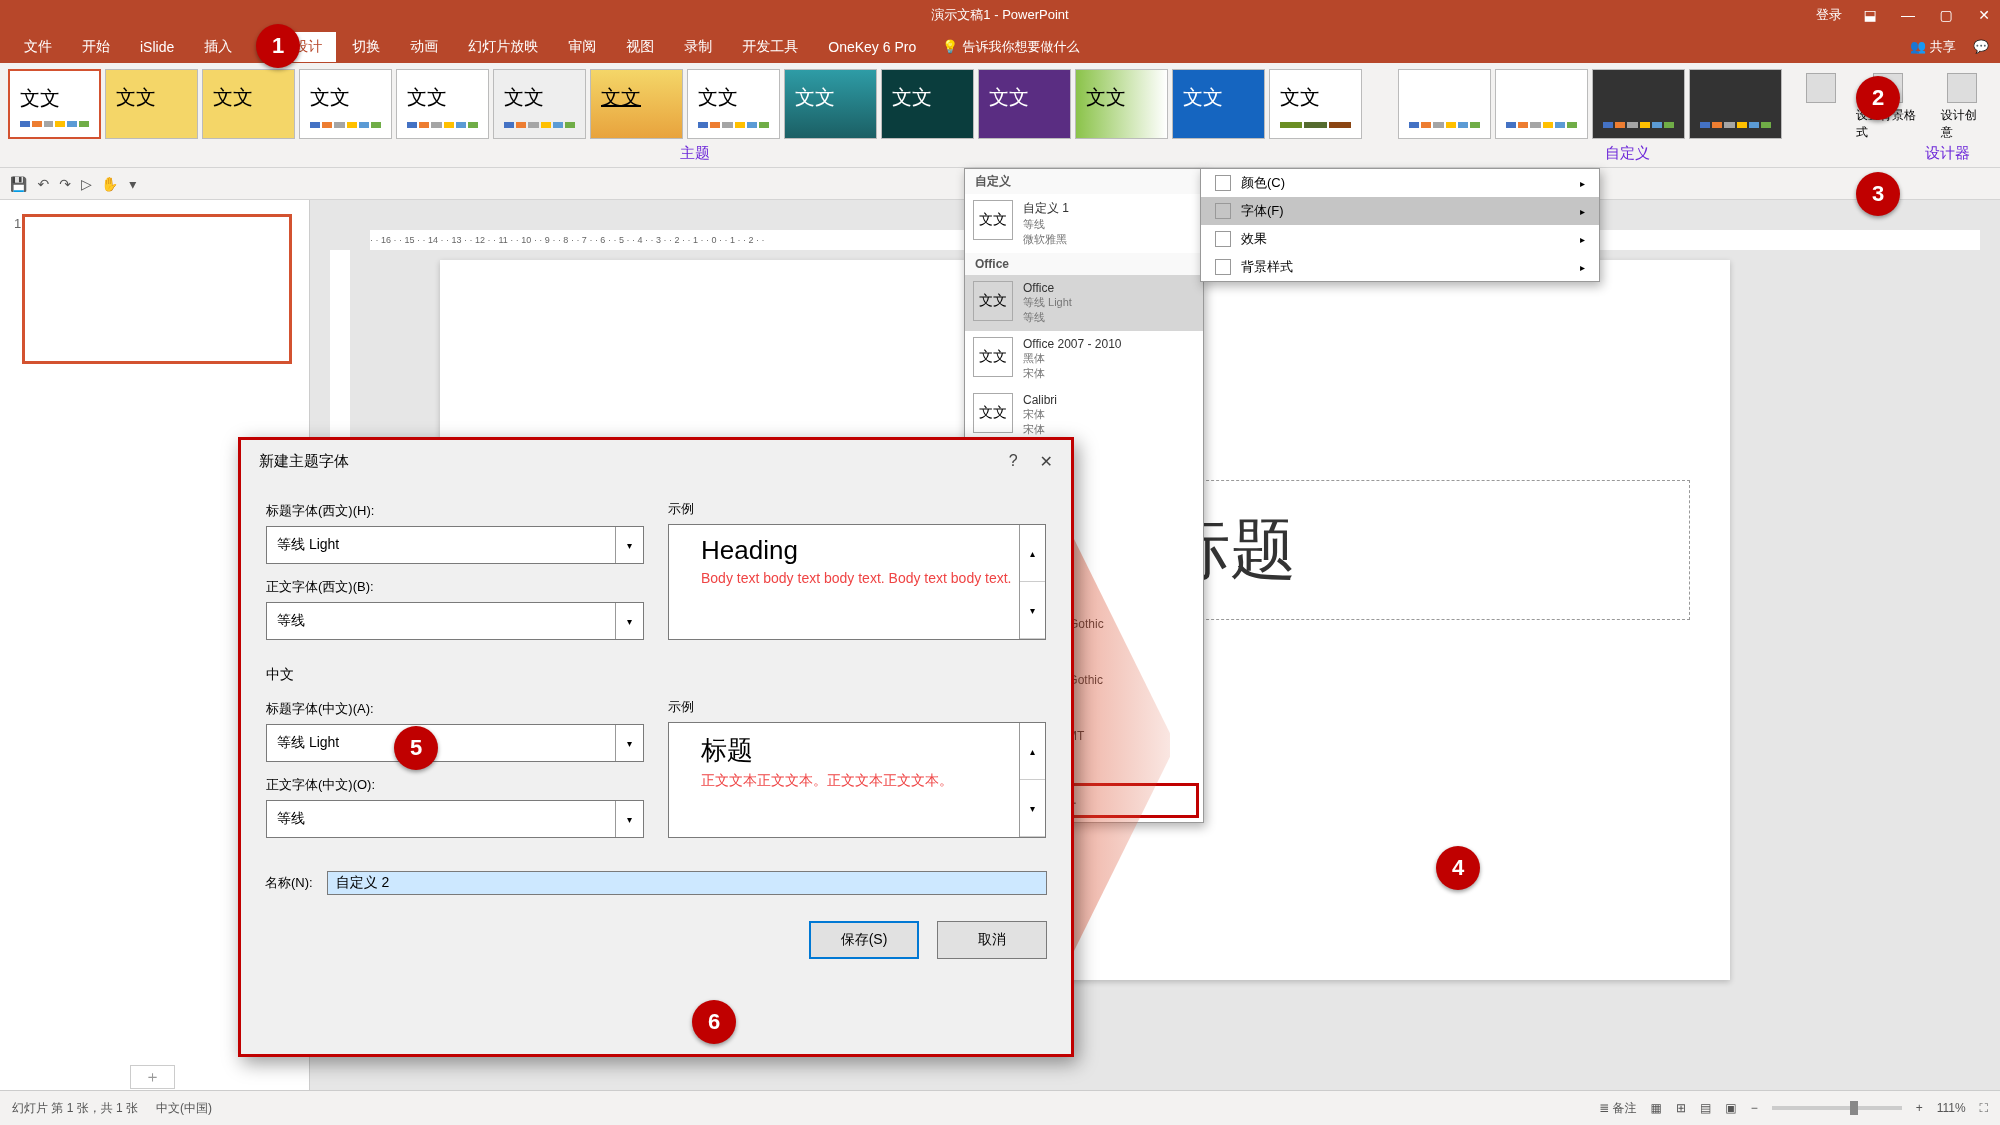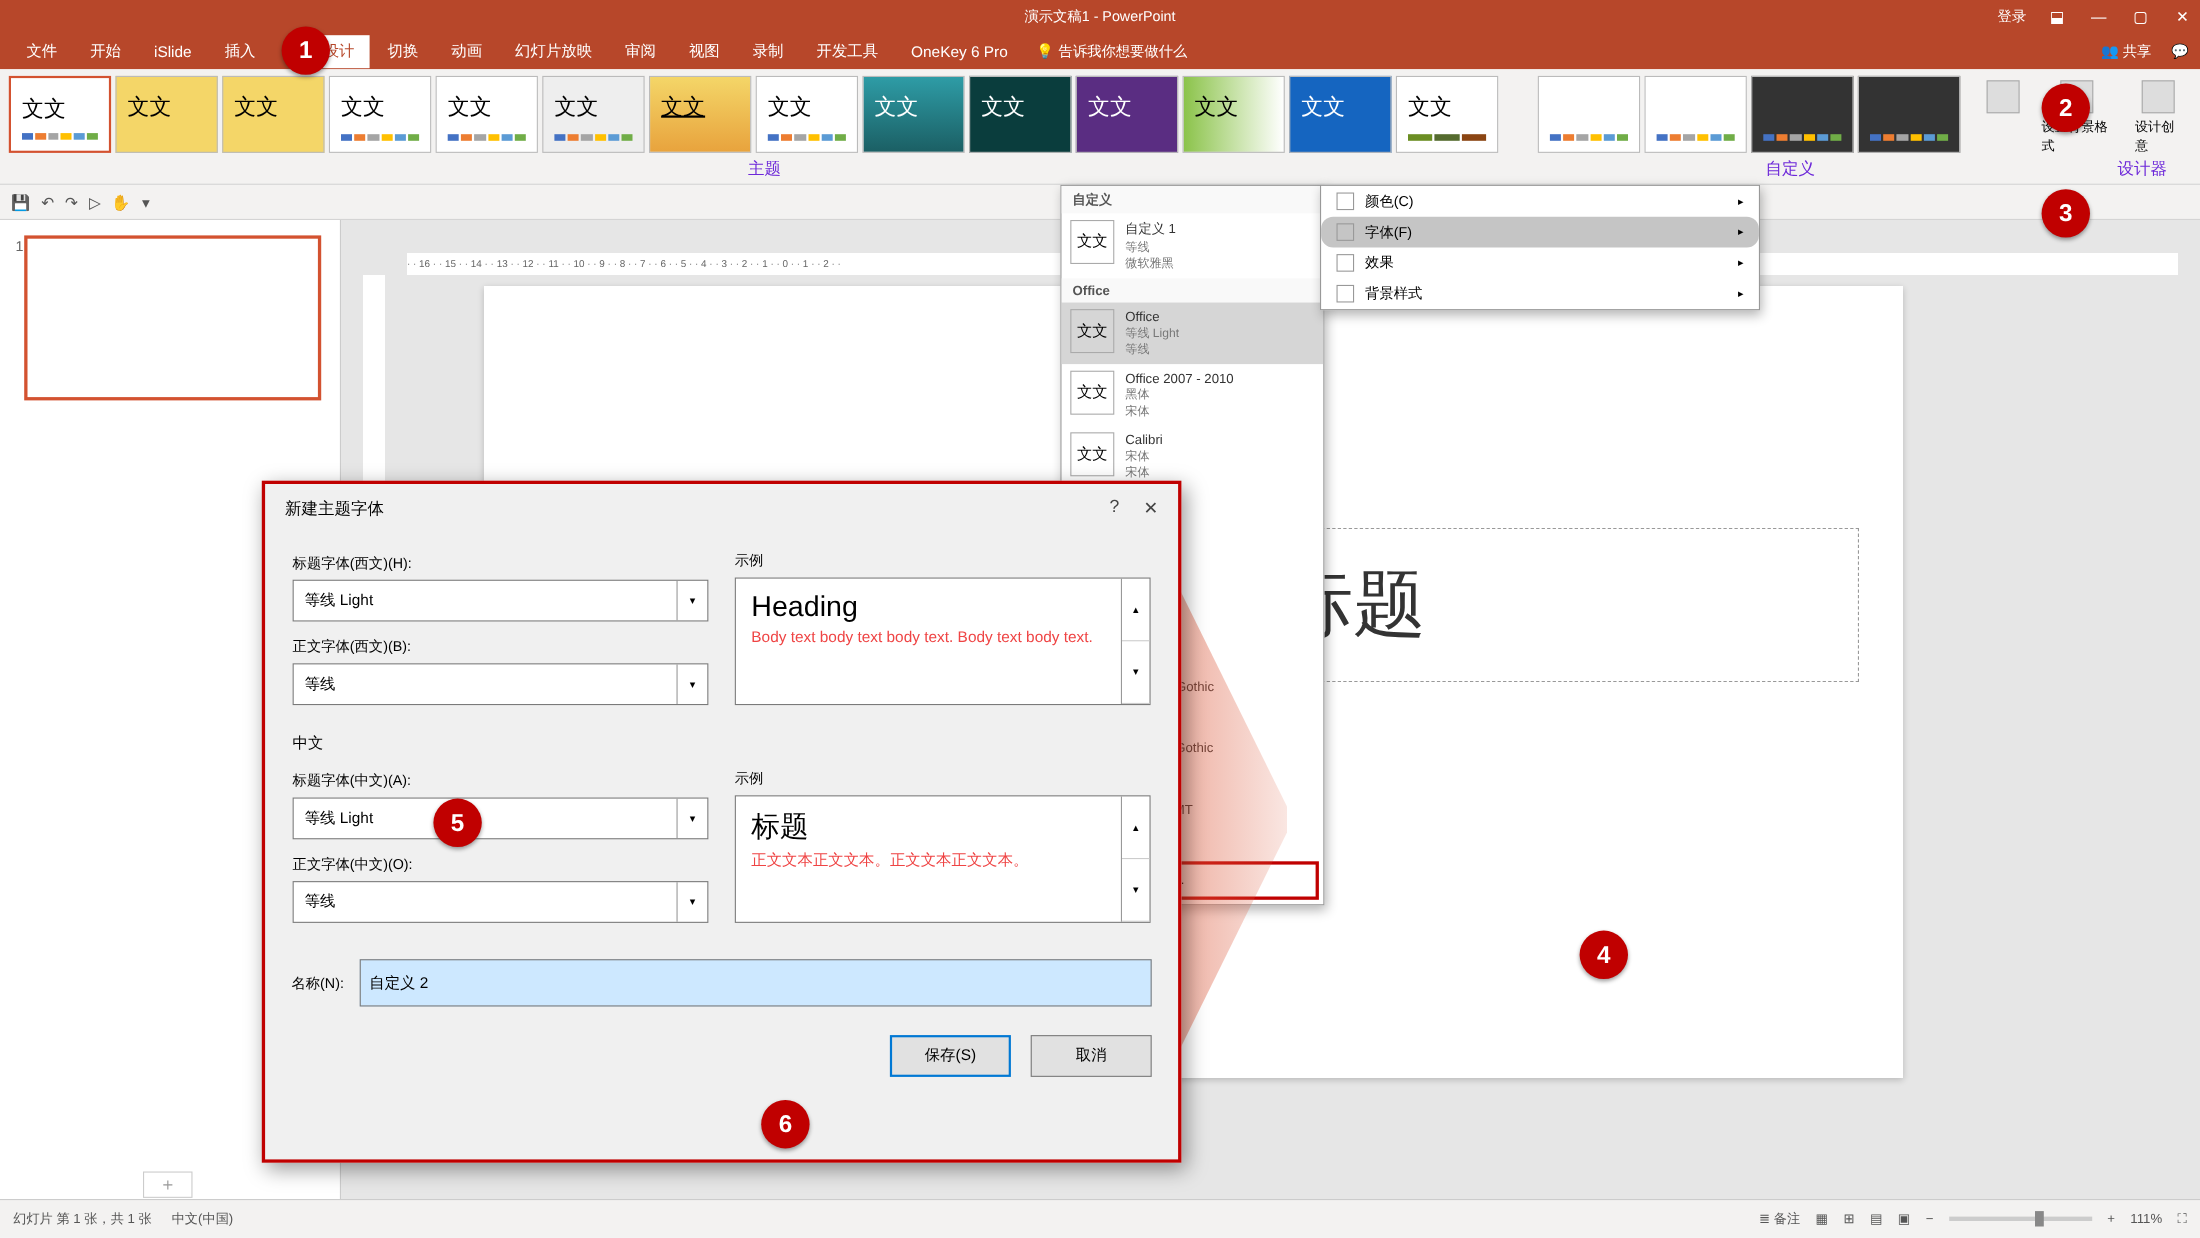--- a/index.html
+++ b/index.html
@@ -48,21 +48,21 @@
 
 .canvas { flex: 1; position: relative; background: #E6E6E6; }
 .ruler-h { position: absolute; top: 30px; left: 60px; right: 20px; height: 20px; background: #fff; font-size: 9px; color: #666; display: flex; align-items: center; }
 .ruler-v { position: absolute; top: 50px; left: 20px; width: 20px; bottom: 40px; background: #fff; }
 .slide { position: absolute; top: 60px; left: 130px; width: 1290px; height: 720px; background: #fff; box-shadow: 0 2px 6px rgba(0,0,0,0.2); }
 .slide .title-ph { position: absolute; top: 220px; left: 180px; right: 40px; height: 140px; border: 1px dashed #999; display: flex; align-items: center; justify-content: center; font-size: 66px; color: #333; }
 .slide .sub-ph { position: absolute; top: 380px; left: 180px; right: 40px; height: 50px; font-size: 24px; color: #888; padding: 8px 14px; }
 
 
 .variant-menu { position: absolute; top: 168px; right: 400px; width: 400px; background: #fff; border: 1px solid #999; box-shadow: 2px 4px 10px rgba(0,0,0,0.3); z-index: 40; font-size: 13px; }
-.variant-menu .row { padding: 5px 14px; display: flex; align-items: center; gap: 10px; cursor: pointer; border-radius: 11px; }
+.variant-menu .row { padding: 5px 14px; display: flex; align-items: center; gap: 10px; cursor: pointer; }
 .variant-menu .row.hl { background: #C5C5C5; }
 .variant-menu .ic { width: 16px; height: 16px; border: 1px solid #999; }
 .variant-menu .arrow { margin-left: auto; font-size: 10px; }
 
 
 .fontlist { position: absolute; top: 168px; right: 796px; width: 240px; background: #fff; border: 1px solid #999; box-shadow: 2px 4px 10px rgba(0,0,0,0.3); z-index: 39; font-size: 12px; max-height: 680px; overflow: hidden; }
 .fontlist .hdr { padding: 4px 10px; font-weight: bold; background: #f9f9f9; color: #555; }
 .fontlist .item { display: flex; padding: 6px 8px; gap: 10px; cursor: pointer; }
 .fontlist .item.sel { background: #D6D6D6; }
 .fontlist .swatch { width: 40px; height: 40px; border: 1px solid #aaa; display: flex; align-items: center; justify-content: center; font-size: 14px; }
@@ -75,27 +75,27 @@
 .dialog .dtitle { padding: 12px 18px; font-size: 15px; display: flex; align-items: center; }
 .dialog .dclose { margin-left: auto; display: flex; gap: 22px; font-size: 16px; color: #444; }
 .dialog .body { padding: 10px 24px; }
 .dialog .section { border: 1px solid transparent; padding: 6px 0 18px; }
 .dialog .section-lbl { font-size: 14px; margin-bottom: 14px; }
 .dialog .row2 { display: flex; gap: 24px; align-items: flex-end; }
 .dialog .col { flex: 1; }
 .dialog .flabel { font-size: 13px; margin-bottom: 6px; display: block; }
 .dialog .combo { width: 100%; height: 38px; border: 1px solid #7A7A7A; background: #fff; padding: 0 10px; font-size: 14px; display: flex; align-items: center; position: relative; }
 .dialog .combo .dd { position: absolute; right: 0; top: 0; bottom: 0; width: 28px; border-left: 1px solid #999; display: flex; align-items: center; justify-content: center; font-size: 10px; }
-.dialog .preview { border: 1px solid #7A7A7A; background: #fff; height: 116px; padding: 10px 14px; position: relative; }
+.dialog .preview { border: 1px solid #7A7A7A; background: #fff; height: 116px; padding: 10px 32px; position: relative; }
 .dialog .preview .hd { font-size: 26px; }
 .dialog .preview .bd { font-size: 14px; color: #ef4444; margin-top: 4px; }
 .dialog .preview .spin { position: absolute; right: 0; top: 0; bottom: 0; width: 26px; border-left: 1px solid #999; display: flex; flex-direction: column; }
 .dialog .preview .spin div { flex: 1; display: flex; align-items: center; justify-content: center; font-size: 10px; border-bottom: 1px solid #ccc; }
 .dialog .namerow { display: flex; align-items: center; gap: 14px; margin-top: 14px; }
-.dialog .namerow input { flex: 1; height: 43px; border: 1px solid #7A7A7A; padding: 0 8px; font-size: 14px; }
+.dialog .namerow input { flex: 1; height: 24px; border: 1px solid #7A7A7A; padding: 0 8px; font-size: 14px; }
 .dialog .btns { display: flex; justify-content: flex-end; gap: 18px; margin-top: 26px; }
 .dialog .btn { width: 110px; height: 38px; border: 1px solid #7A7A7A; background: #E1E1E1; font-size: 14px; display: flex; align-items: center; justify-content: center; cursor: pointer; }
 .dialog .btn.primary { border: 2px solid #0078D4; }
 
 
 .wedge { position: absolute; top: 450px; left: 1030px; width: 140px; height: 590px; background: linear-gradient(to right, rgba(220,90,60,0.6), rgba(220,90,60,0.15)); clip-path: polygon(0 0, 100% 48%, 100% 52%, 0 100%); z-index: 50; }
 
 
 .badge { position: absolute; width: 44px; height: 44px; border-radius: 50%; background: #C00000; color: #fff; font-size: 22px; font-weight: bold; display: flex; align-items: center; justify-content: center; z-index: 100; box-shadow: 0 2px 4px rgba(0,0,0,0.4); }
 

